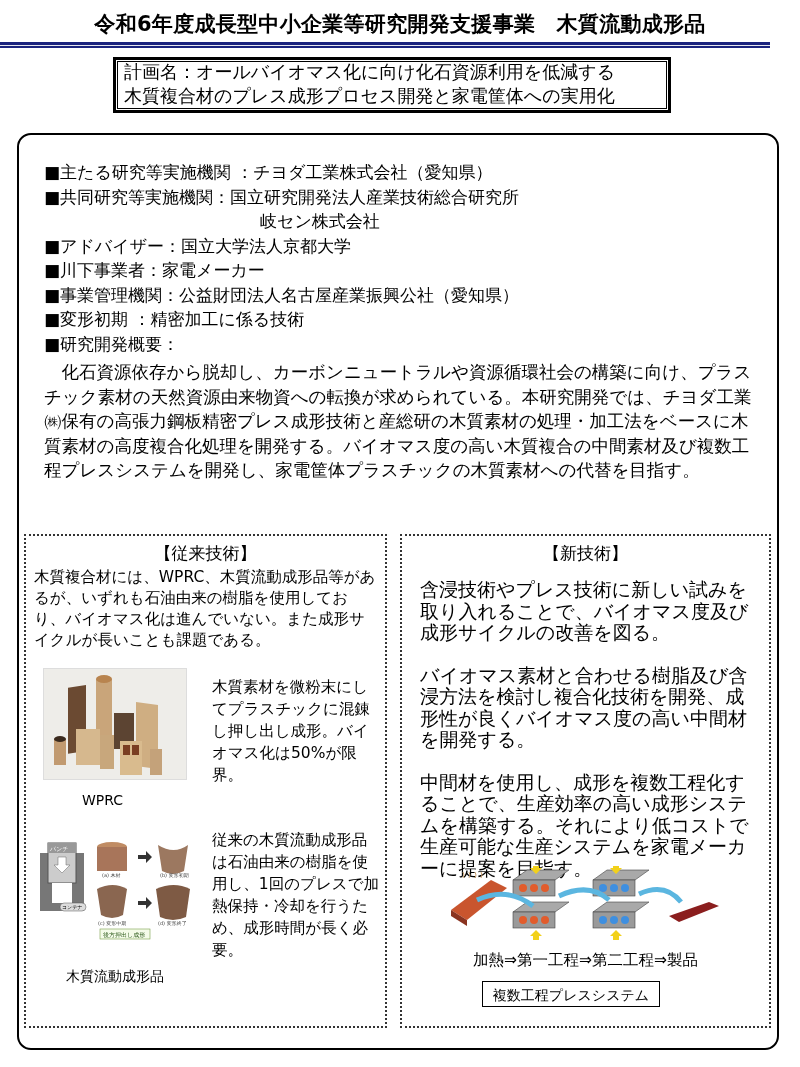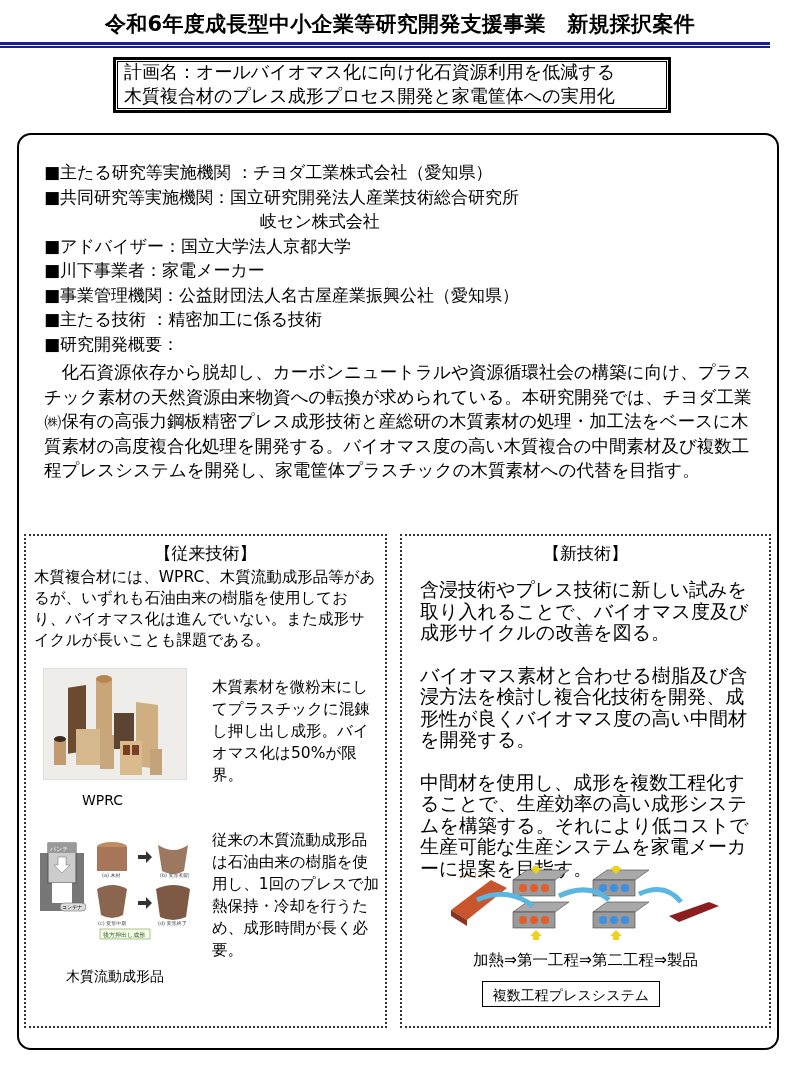--- a/index.html
+++ b/index.html
@@ -33,38 +33,38 @@
     .flow-caption { position:absolute; left:40px; top:432px; font-size:14px; }
     .flow-desc { position:absolute; left:186px; top:293px; font-size:15.5px; line-height:22px; width:170px; }
     .img-press { position:absolute; left:45px; top:330px; width:280px; height:76px; }
     .process-steps { position:absolute; left:0; width:100%; top:414px; text-align:center; font-size:15.5px; }
     .system-label { position:absolute; left:80px; top:445px; width:178px; height:26px; border:1px solid #000;
                     text-align:center; font-size:14px; line-height:26px; box-sizing:border-box; }
   </style>
 </head>
 <body>
 
-<div class="page-title">令和6年度成長型中小企業等研究開発支援事業　新規採択案件</div>
+<div class="page-title">令和6年度成長型中小企業等研究開発支援事業　木質流動成形品</div>
 <div class="rule"></div>
 
 <div class="plan-box">
   <div>計画名：オールバイオマス化に向け化石資源利用を低減する</div>
   <div>木質複合材のプレス成形プロセス開発と家電筐体への実用化</div>
 </div>
 
 <div class="main-frame"></div>
 
 <div class="info-list">
   <div class="row">■主たる研究等実施機関 ：チヨダ工業株式会社（愛知県）</div>
   <div class="row">■共同研究等実施機関：国立研究開発法人産業技術総合研究所</div>
   <div class="row indent">岐セン株式会社</div>
   <div class="row">■アドバイザー：国立大学法人京都大学</div>
   <div class="row">■川下事業者：家電メーカー</div>
   <div class="row">■事業管理機関：公益財団法人名古屋産業振興公社（愛知県）</div>
-  <div class="row">■主たる技術 ：精密加工に係る技術</div>
+  <div class="row">■変形初期 ：精密加工に係る技術</div>
   <div class="row">■研究開発概要：</div>
 </div>
 
 <div class="summary">
   <p>化石資源依存から脱却し、カーボンニュートラルや資源循環社会の構築に向け、プラスチック素材の天然資源由来物資への転換が求められている。本研究開発では、チヨダ工業㈱保有の高張力鋼板精密プレス成形技術と産総研の木質素材の処理・加工法をベースに木質素材の高度複合化処理を開発する。バイオマス度の高い木質複合の中間素材及び複数工程プレスシステムを開発し、家電筐体プラスチックの木質素材への代替を目指す。</p>
 </div>
 
 <div class="panel left">
   <div class="panel-title">【従来技術】</div>
   <div class="lead">木質複合材には、WPRC、木質流動成形品等があるが、いずれも石油由来の樹脂を使用しており、バイオマス化は進んでいない。また成形サイクルが長いことも課題である。</div>

